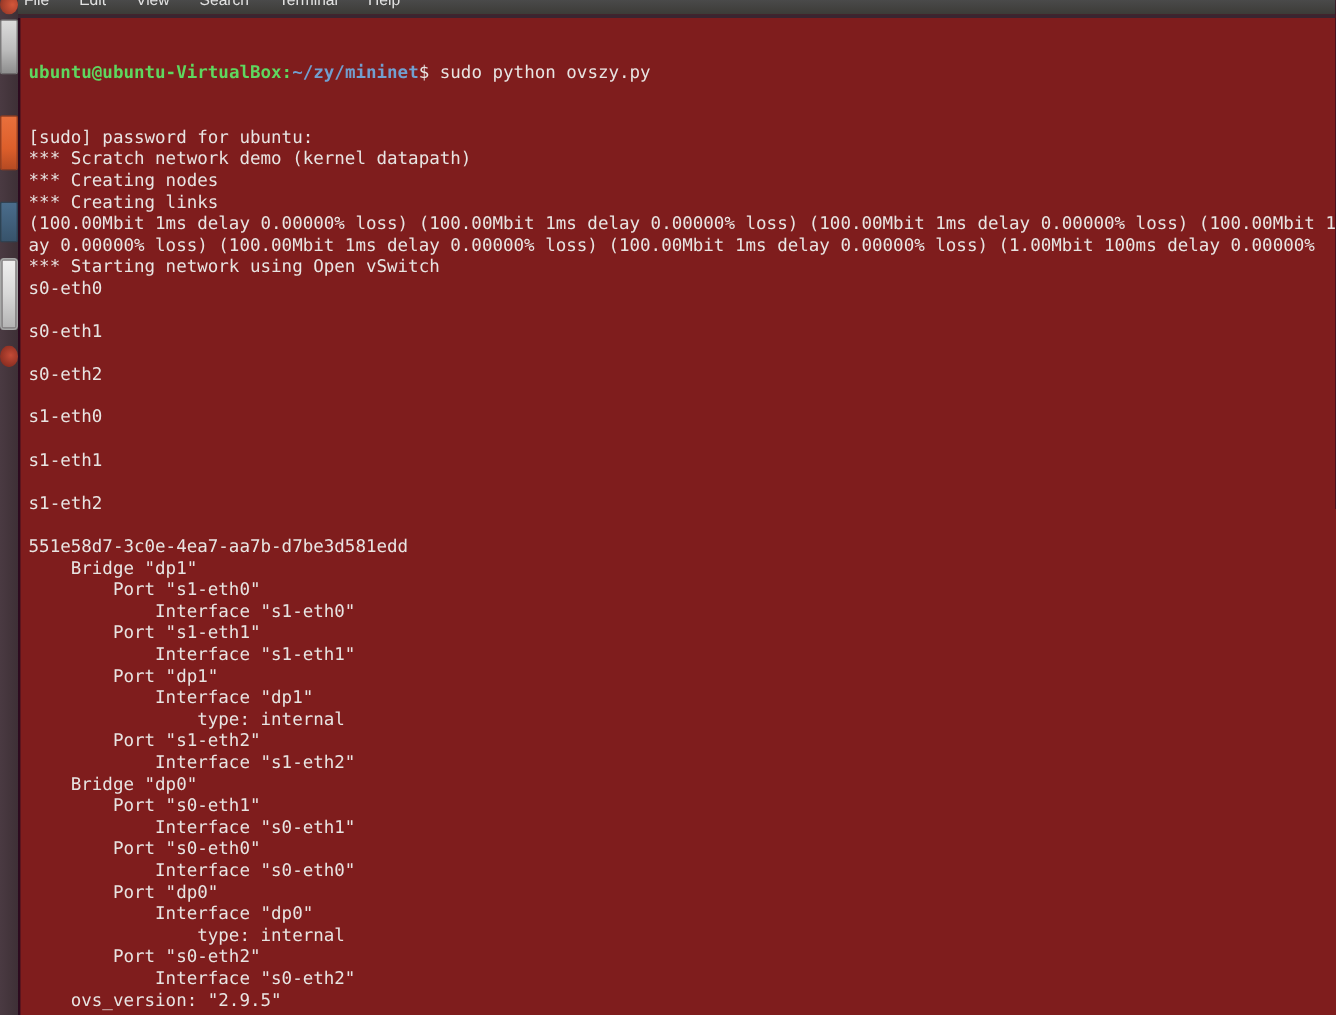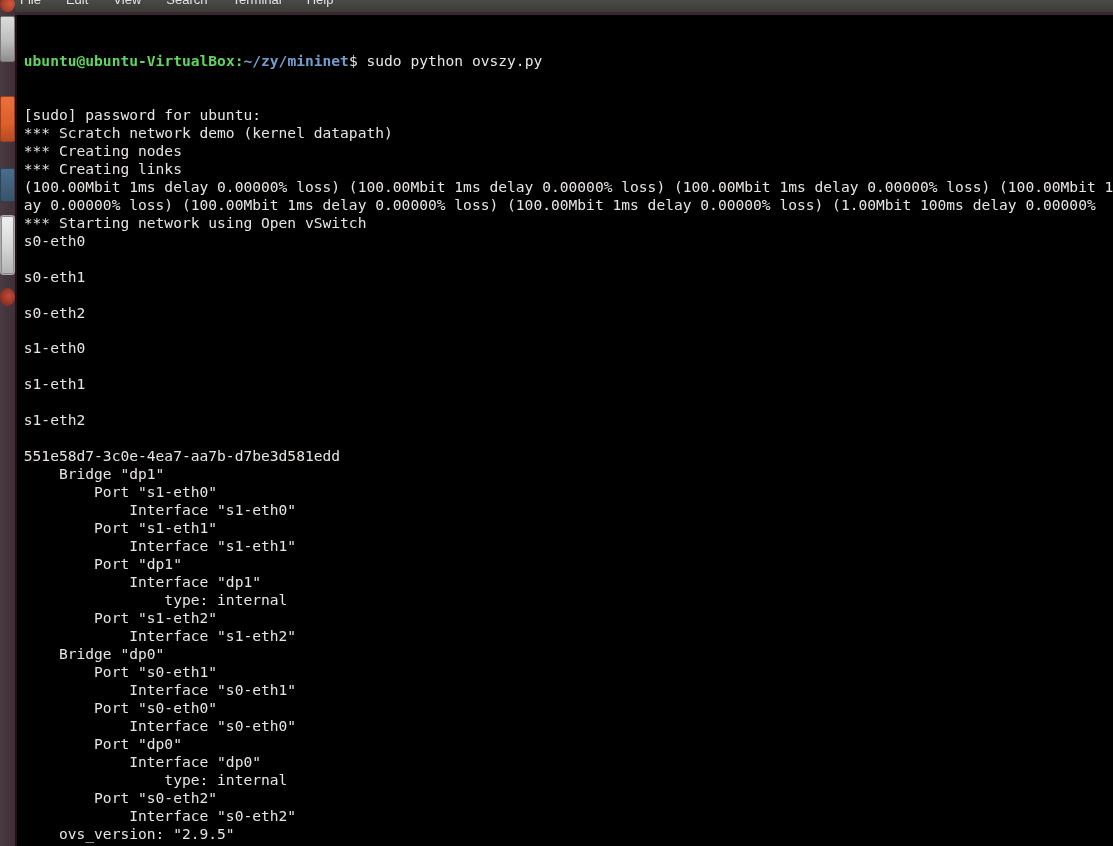--- a/index.html
+++ b/index.html
@@ -105,21 +105,21 @@
     z-index: 4;
   }
 
   
   #terminal {
     position: absolute;
     left: 15px;
     top: 12px;
     width: 1098px;
     height: 834px;
-    background: #000000;
+    background: #7f1d1d;
     overflow: hidden;
     z-index: 2;
   }
   #term-text {
     position: absolute;
     left: 0px;
     top: 4px;
     margin: 0;
     padding: 0;
     font-family: "DejaVu Sans Mono", monospace;

